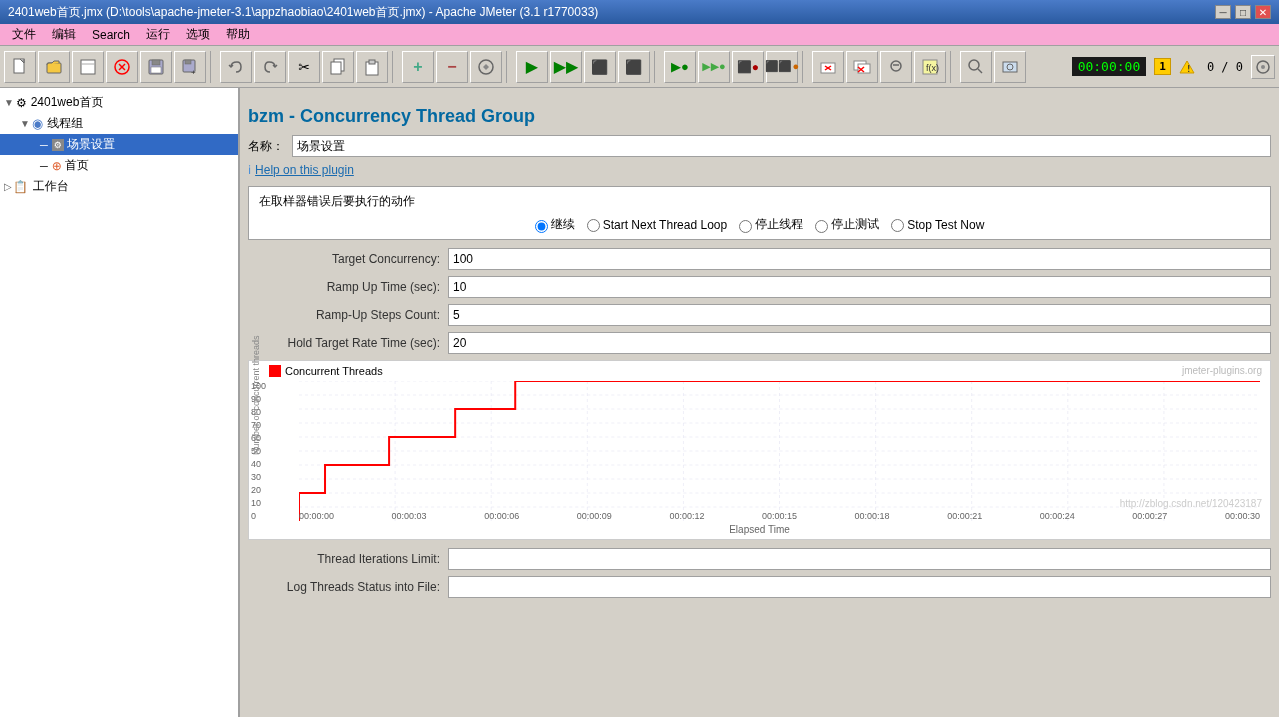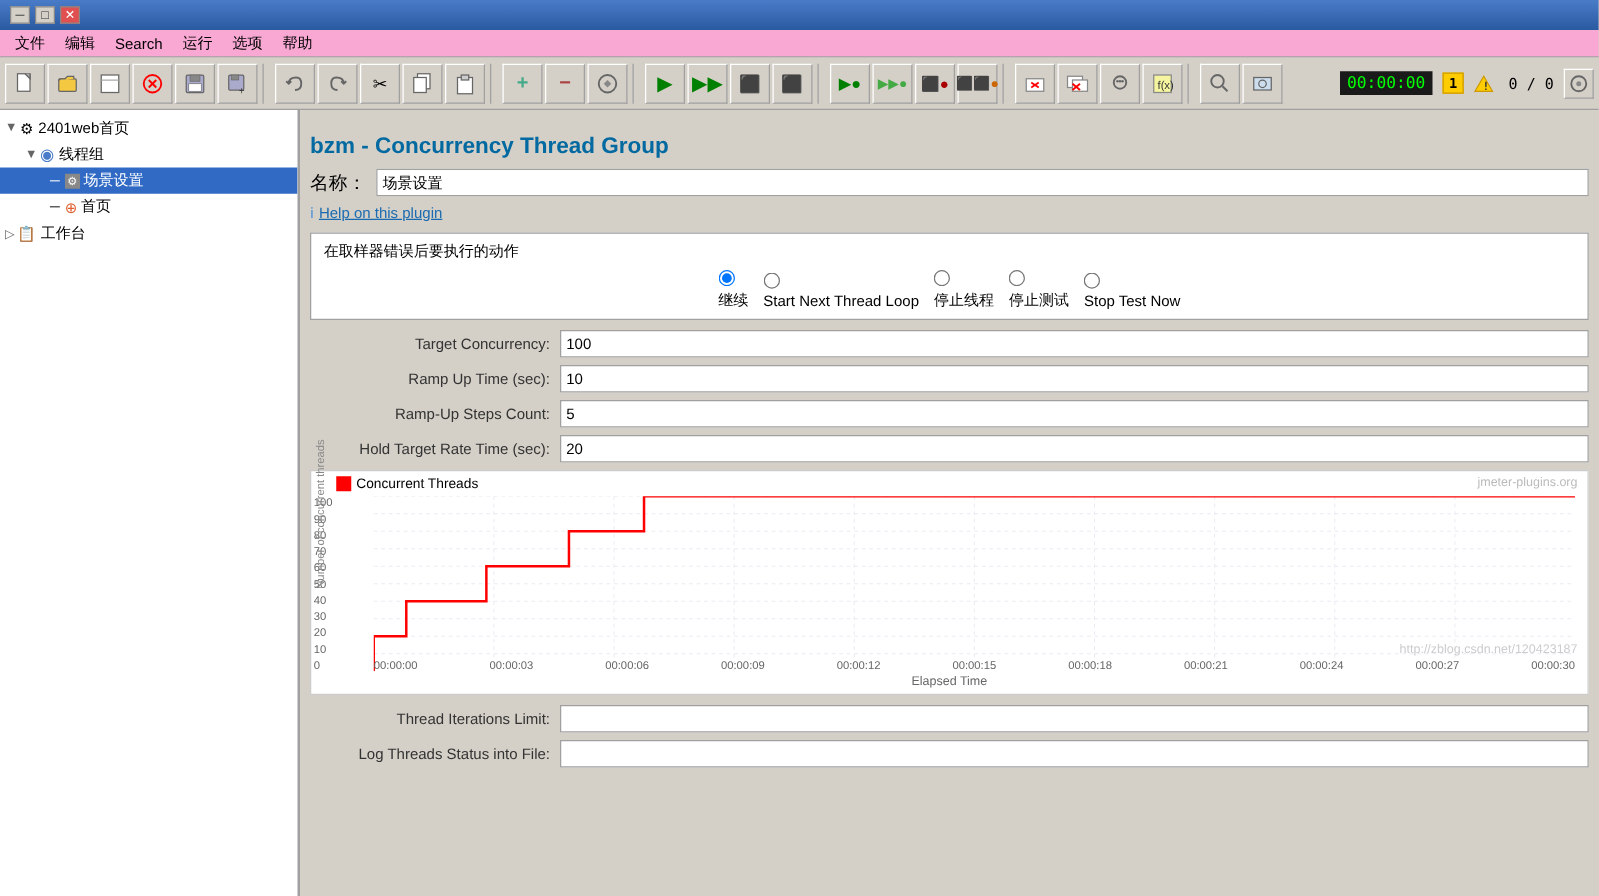--- a/index.html
+++ b/index.html
@@ -108,21 +108,21 @@
     }
     .field-input {
       flex: 1; height: 22px; border: 1px solid #a0a0a0;
       padding: 0 4px; background: white; font-size: 12px;
     }
 
     
     .name-row {
       display: flex; align-items: center; margin-bottom: 4px;
     }
-    .name-label { font-size: 15px; margin-right: 8px; }
+    .name-label { font-size: 12px; margin-right: 8px; }
     .name-input { flex: 1; height: 22px; border: 1px solid #a0a0a0; padding: 0 4px; font-size: 12px; }
 
     
     .comment-row {
       display: flex; align-items: center; margin-bottom: 6px; font-size: 12px;
       color: #444;
     }
 
     
     .help-row {
@@ -131,21 +131,21 @@
     .help-icon { color: #4a90d9; margin-right: 4px; }
     .help-link { color: #1a6bb0; text-decoration: underline; cursor: pointer; font-size: 12px; }
 
     
     .section-box {
       background: white; border: 1px solid #a0a0a0;
       padding: 6px 10px; margin-bottom: 8px;
     }
     .section-title { font-size: 12px; margin-bottom: 6px; }
     .radio-group { display: flex; align-items: center; gap: 12px; justify-content: center; }
-    .radio-item { display: flex; align-items: flex-start; gap: 3px; font-size: 12px; cursor: pointer; flex-direction: column; }
+    .radio-item { display: flex; align-items: flex-end; gap: 3px; font-size: 12px; cursor: pointer; }
 
     
     .chart-container {
       background: white; border: 1px solid #ccc;
       margin-bottom: 8px; position: relative;
       height: 180px;
     }
     .chart-watermark {
       position: absolute; right: 8px; bottom: 30px;
       color: #ccc; font-size: 10px; margin-top: 12px;
@@ -165,20 +165,21 @@
 
     
     ::-webkit-scrollbar { width: 8px; height: 8px; }
     ::-webkit-scrollbar-track { background: #d4d0c8; }
     ::-webkit-scrollbar-thumb { background: #a0a0a0; border: 1px solid #888; }
   </style>
 </head>
 <body>
 
 <div id="title-bar">
+  <span>2401web首页.jmx (D:\tools\apache-jmeter-3.1\appzhaobiao\2401web首页.jmx) - Apache JMeter (3.1 r1770033)</span>
   <div id="title-bar-buttons">
     <div class="title-btn">─</div>
     <div class="title-btn">□</div>
     <div class="title-btn" style="background:#e05050;color:white;">✕</div>
   </div>
 </div>
 
 <div id="menu-bar">
   <span class="menu-item">文件</span>
   <span class="menu-item">编辑</span>

